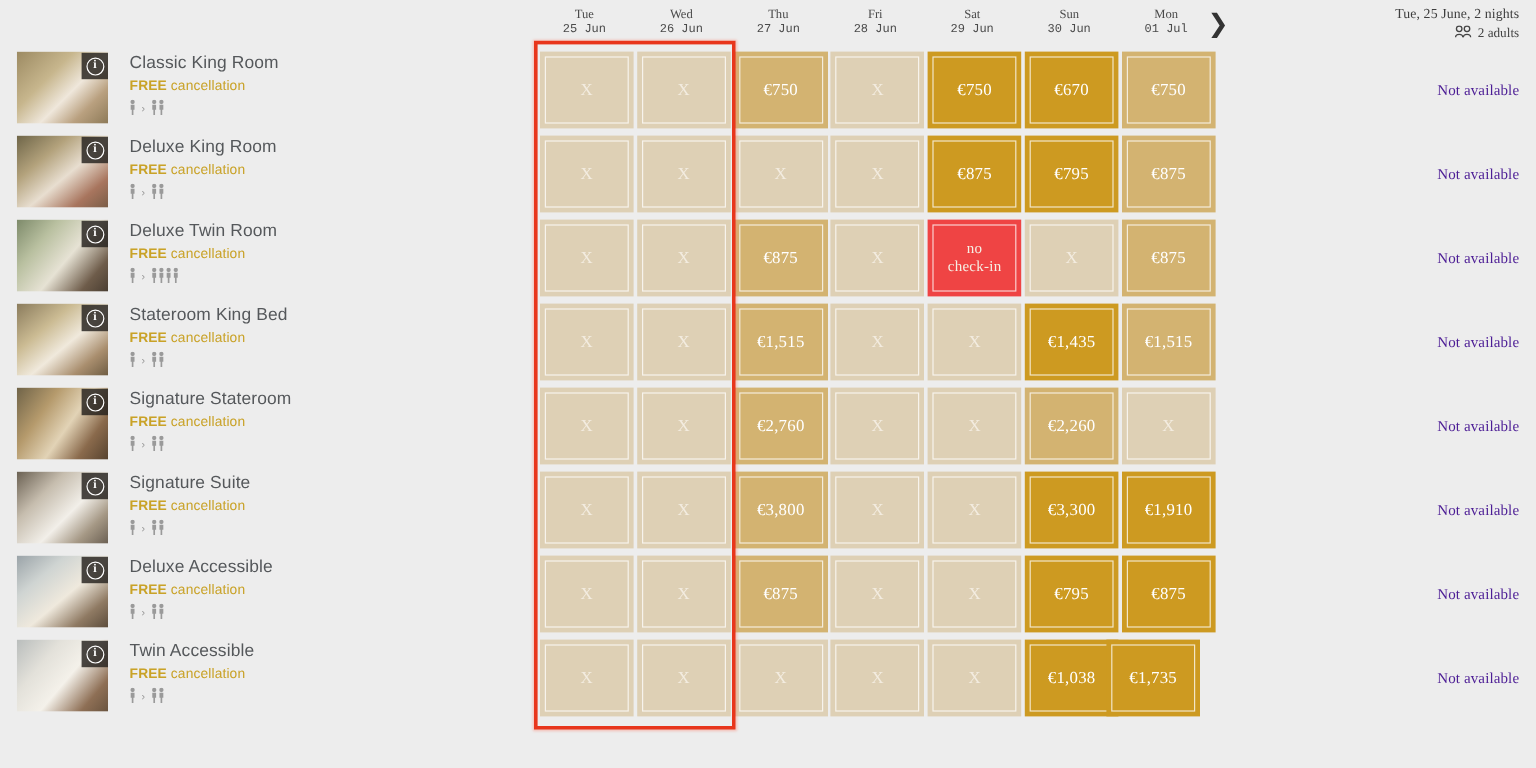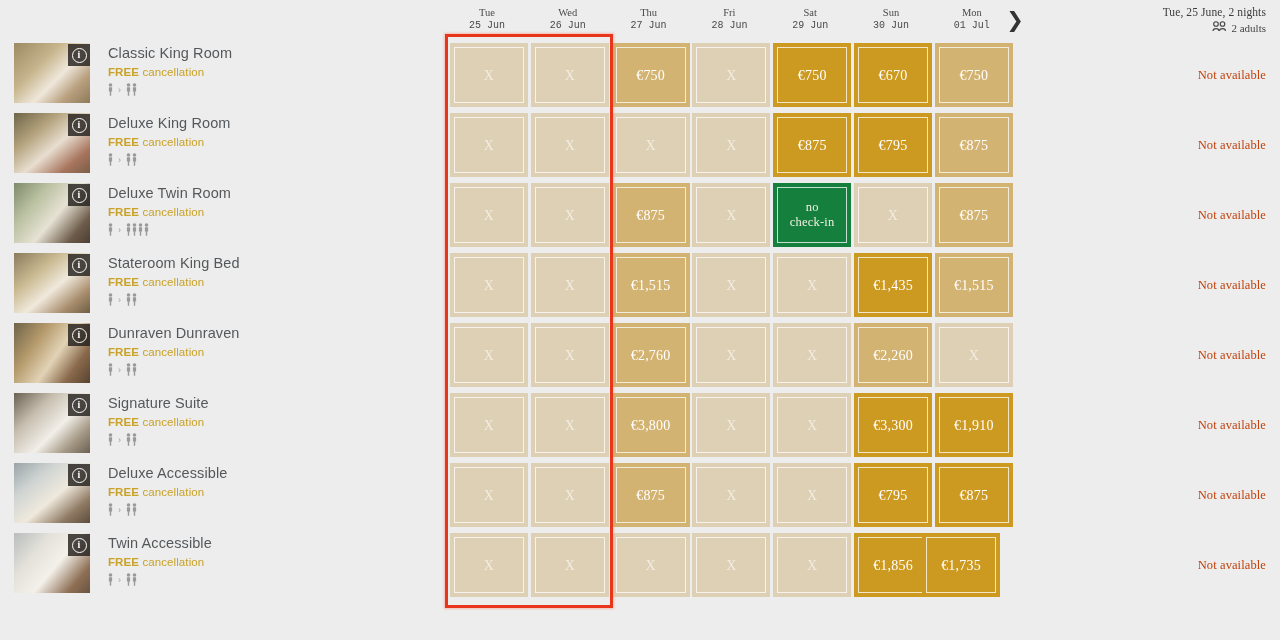--- a/index.html
+++ b/index.html
@@ -63,37 +63,37 @@
   .cell .inner {
     position: absolute; left: 4px; top: 4px; right: 4px; bottom: 4px;
     border: 1px solid rgba(255,255,255,0.75);
     display: flex; align-items: center; justify-content: center;
   }
   .cell .lbl { position: relative; z-index: 2; line-height: 15px; }
   .cell.s-unavail { background: #ded0b5; }
   .cell.s-unavail .lbl { color: #f3ece0; }
   .cell.s-mid { background: #d3b371; }
   .cell.s-high { background: #cd9a21; }
-  .cell.s-nocheck { background: #15803d; }
+  .cell.s-nocheck { background: #ef4444; }
   .cell.s-nocheck .lbl { color: #f5efe4; font-size: 12.5px; }
 
   
   #sel-box {
     position: absolute; left: 445px; top: 34px; width: 168px; height: 574px;
     border: 3px solid #e8361c; z-index: 5; pointer-events: none;
     box-shadow: 0 0 2px 1px rgba(255,130,110,.45);
   }
 
   
   #summary { position: absolute; right: 14px; top: 6px; text-align: right; }
   .sum-line1 { font-family: "Liberation Serif", serif; font-size: 11.5px; font-weight: normal; color: #3d3d3d; letter-spacing: .1px; }
   .sum-line2 { font-family: "Liberation Serif", serif; font-size: 11px; color: #444; margin-top: 3px; display: flex; align-items: center; justify-content: flex-end; gap: 4px; }
   #na-col { position: absolute; right: 14px; top: 40px; width: 190px; text-align: right; }
   .na-row { height: 70px; display: flex; align-items: center; justify-content: flex-end; }
-  .na-text { font-family: "Liberation Serif", serif; font-size: 12.5px; color: #c2410c; letter-spacing: .1px; }
+  .na-text { font-family: "Liberation Serif", serif; font-size: 12.5px; color: #4c1d95; letter-spacing: .1px; }
 </style>
 </head>
 <body>
 
 <div id="app">
 
   <div id="room-list">
       <div class="room-row">
         <div class="thumb-wrap">
           <div class="thumb" style="background:linear-gradient(135deg,#9c8a62 0%,#c7b68d 35%,#efe7db 58%,#b9a07f 78%,#8d7a58 100%)"></div>
@@ -227,21 +227,21 @@
         </div>
       </div>
       <div class="room-row">
         <div class="thumb-wrap">
           <div class="thumb" style="background:linear-gradient(125deg,#6f6348 0%,#b59a6c 30%,#e2d3b6 55%,#8a6a4c 78%,#57432f 100%)"></div>
           <div class="info-badge">
             <span class="circ">i</span>
           </div>
         </div>
         <div class="room-meta">
-          <div class="room-name">Dunraven Dunraven</div>
+          <div class="room-name">Signature Stateroom</div>
           <div class="room-cancel"><span class="free">FREE</span> <span class="rest">cancellation</span></div>
           <div class="occ">
             <span style="display:inline-flex;gap:1px;">
               <svg width="5" height="13" viewBox="0 0 5 13">
                 <circle cx="2.5" cy="2" r="1.8" fill="#9a9a9a"></circle>
                 <path d="M0.9 4.2 h3.2 v4.2 h-0.9 v4.4 h-1.4 v-4.4 h-0.9 z" fill="#9a9a9a"></path>
               </svg>
             </span>
             <span class="gt">›</span>
             <span style="display:inline-flex;gap:1px;">
@@ -665,21 +665,21 @@
             <span class="lbl">X</span>
           </div>
         </div>
         <div class="cell s-unavail" style="left: 323.2px;">
           <div class="inner">
             <span class="lbl">X</span>
           </div>
         </div>
         <div class="cell s-high" style="left: 404px;">
           <div class="inner">
-            <span class="lbl">€1,856</span>
+            <span class="lbl">€1,038</span>
           </div>
         </div>
         <div class="cell s-high" style="left: 472px;">
           <div class="inner">
             <span class="lbl">€1,735</span>
           </div>
         </div>
       </div>
     </div>
   <div id="sel-box"></div>

